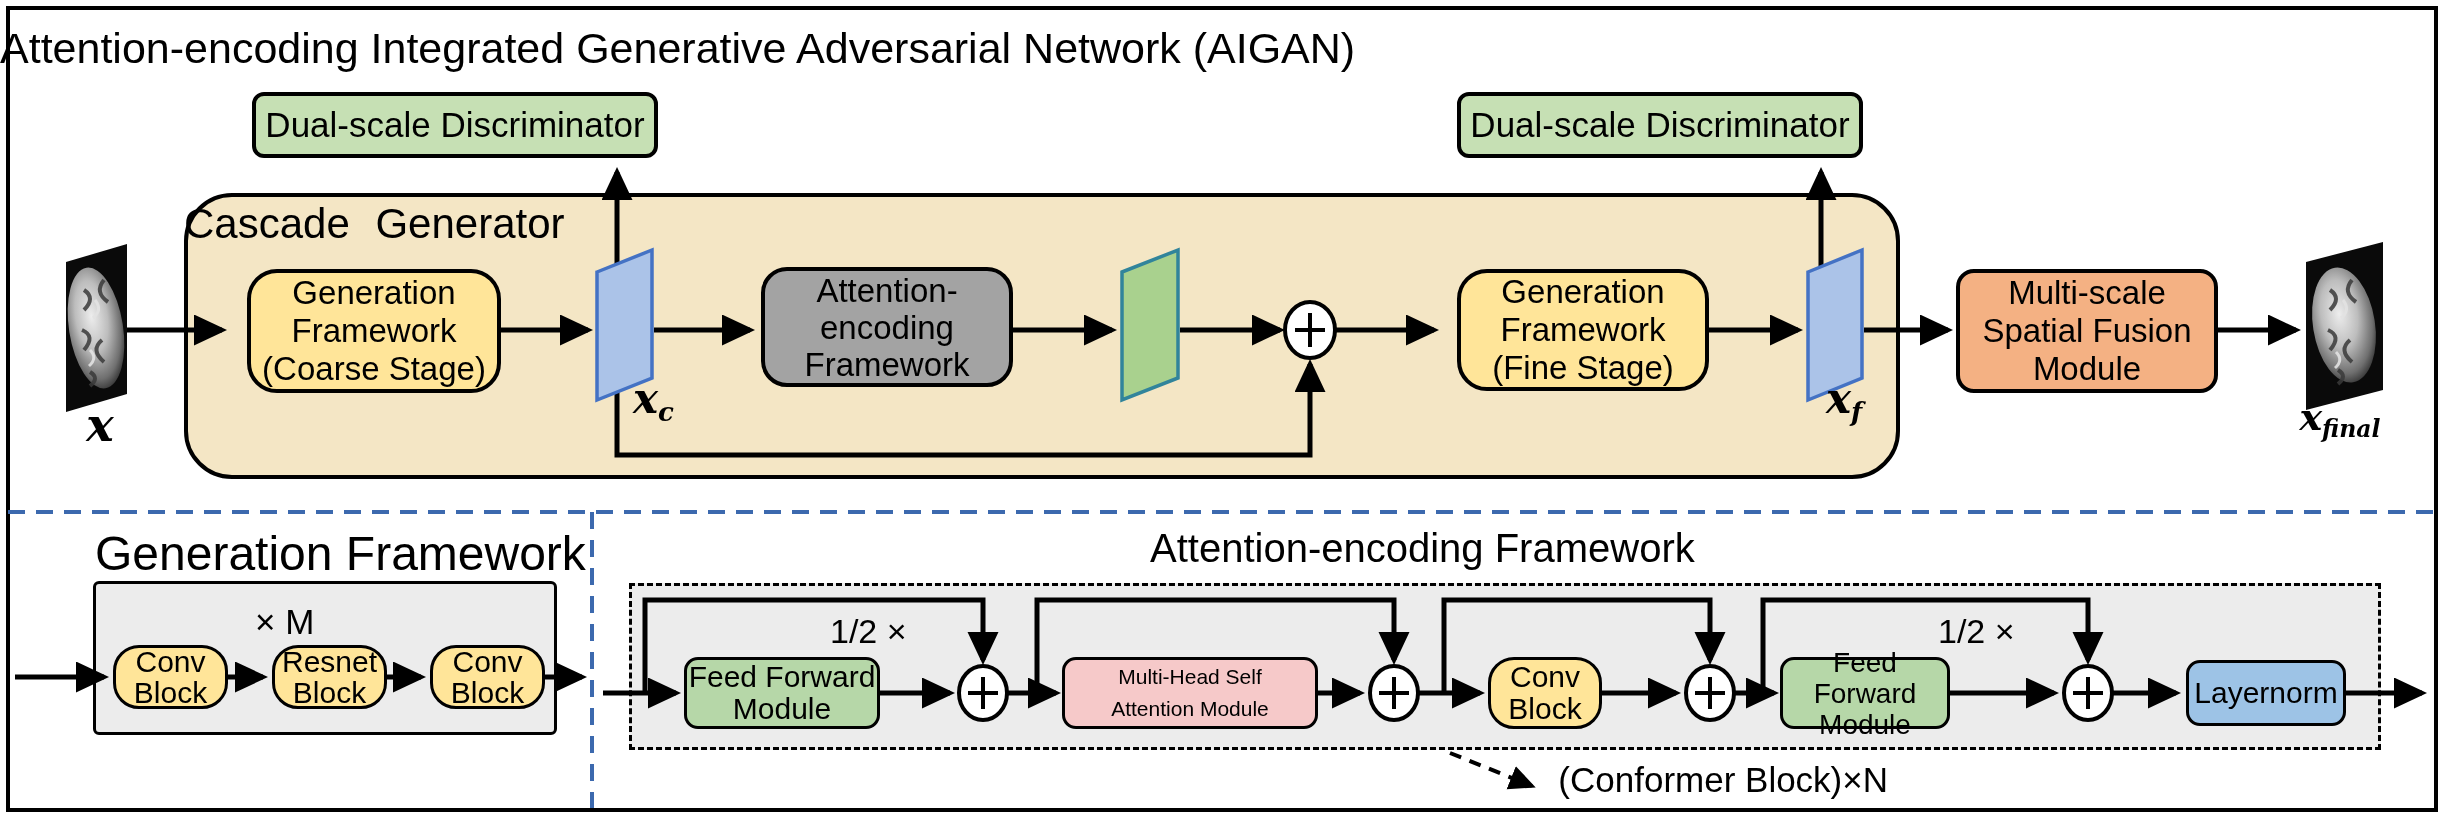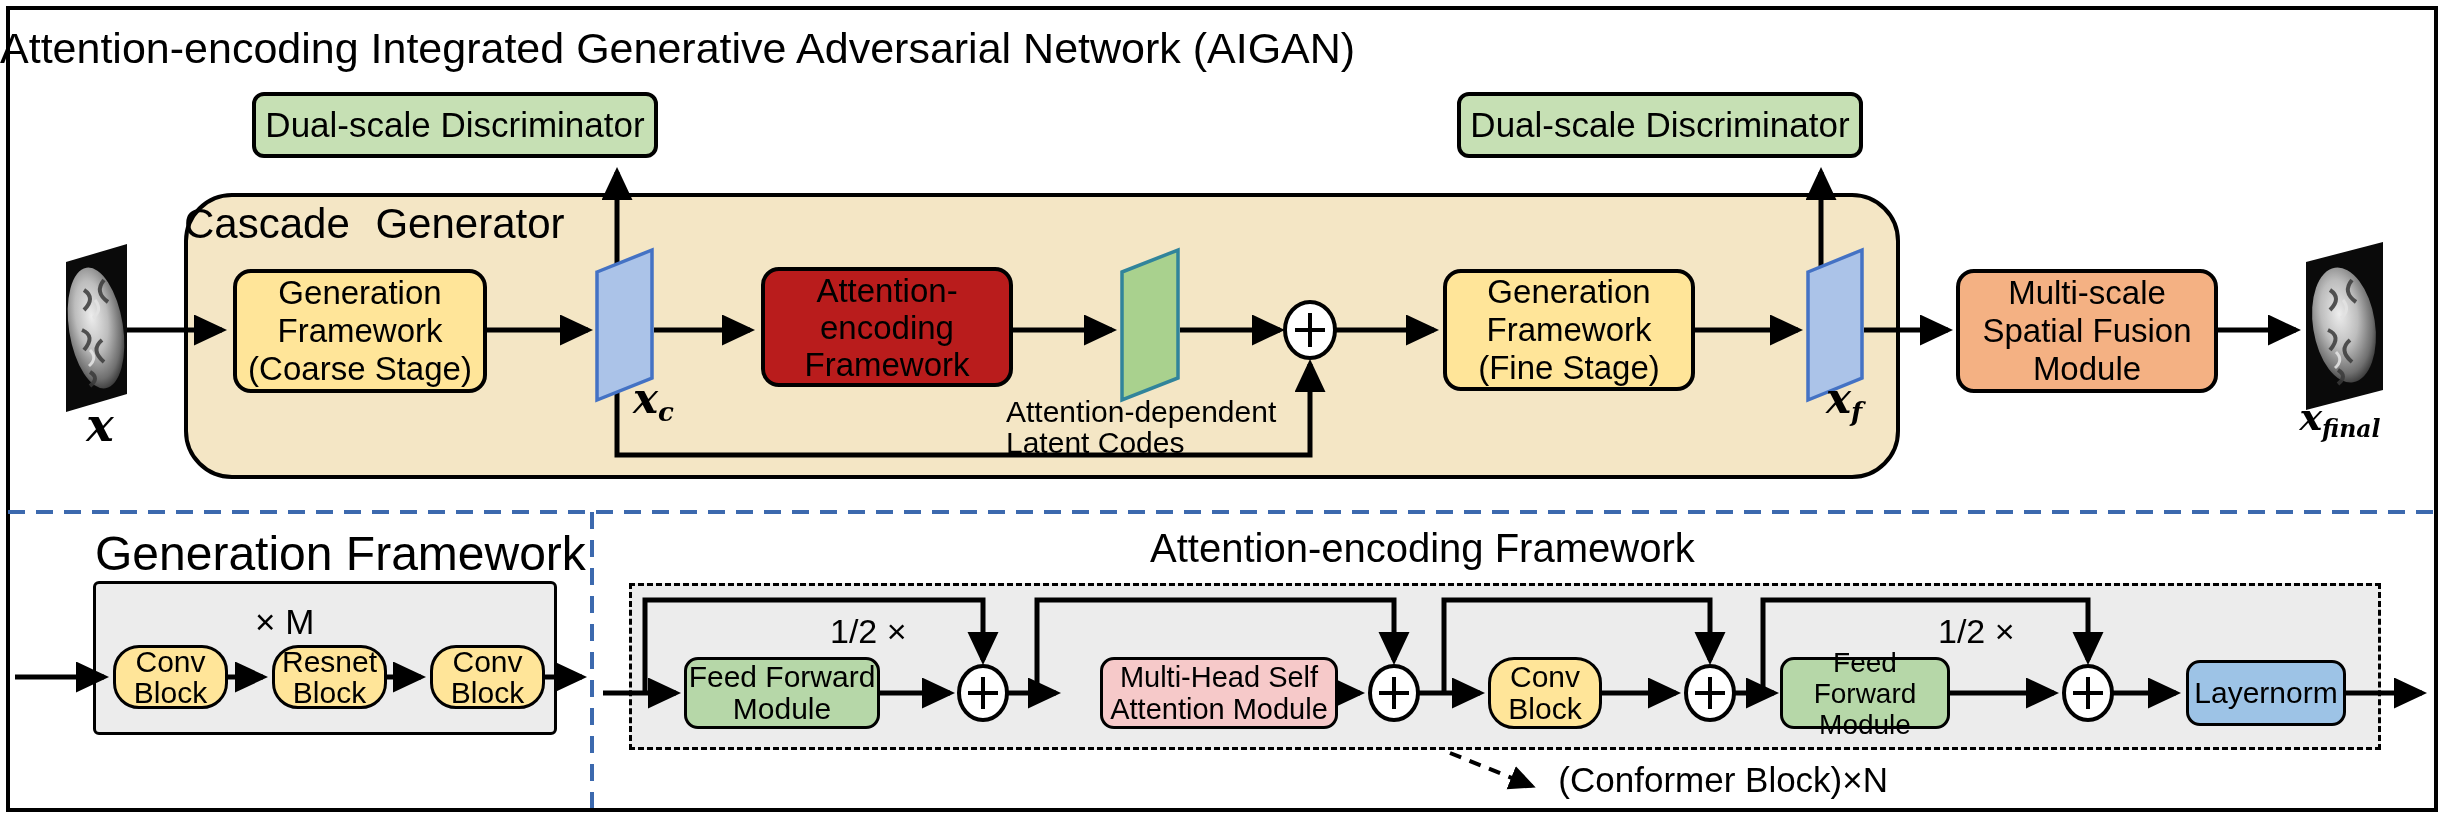--- a/index.html
+++ b/index.html
@@ -7,22 +7,22 @@
           font-family:"Liberation Sans",sans-serif;color:#000;}
   .frame{position:absolute;left:6px;top:6px;right:6px;bottom:6px;border:4px solid #000;box-sizing:border-box;}
   svg.layer{position:absolute;left:0;top:0;z-index:3;}
   .bigbox{position:absolute;box-sizing:border-box;z-index:1;}
   .box{position:absolute;box-sizing:border-box;display:flex;flex-direction:column;justify-content:center;
        align-items:center;text-align:center;border:4px solid #000;z-index:4;}
   .box span{display:block;}
   .lbl{position:absolute;z-index:5;white-space:nowrap;}
   .tan{background:#f4e6c5;border:4px solid #000;border-radius:48px;}
   .green{background:#c6e0b4;border-radius:12px;}
-  .yellow{background:#ffe599;border-radius:18px;}
-  .pink{background:#b91c1c;border-radius:18px;}
+  .yellow{background:#ffe599;border-radius:30px;margin-left:14px;}
+  .pink{background:#a3a3a3;border-radius:26px;}
   .orange{background:#f4b183;border-radius:18px;}
   .modgreen{background:#b6d7a8;border-radius:14px;border-width:3px;}
   .modyellow{background:#ffe599;border-radius:26px;border-width:3px;}
   .modpink{background:#f6c9c9;border-radius:14px;border-width:3px;}
   .modblue{background:#9dc3e6;border-radius:14px;border-width:3px;}
   .panel{background:#ececec;border:3px solid #000;border-radius:6px;z-index:1;position:absolute;box-sizing:border-box;}
   .dashpanel{background:#ececec;border:3px dashed #000;z-index:1;position:absolute;box-sizing:border-box;}
   .math{position:absolute;z-index:5;font-family:"DejaVu Serif",serif;font-style:italic;font-weight:bold;text-align:center;white-space:nowrap;}
   .math sub{font-size:0.62em;font-style:italic;font-weight:bold;vertical-align:-0.30em;}
 </style>
@@ -166,24 +166,20 @@
       <span>Framework</span>
       <span>(Fine Stage)</span>
   </div>
 
   <div class="box orange" style="left:1956px;top:269px;width:262px;height:124px;font-size:33px;line-height:38px;">
     <span>Multi-scale</span>
       <span>Spatial Fusion</span>
       <span>Module</span>
   </div>
 
-  <div class="lbl" style="left:1006px;top:396px;width:300px;font-size:30px;line-height:31px;">
-    <span style="display:block">Attention-dependent</span>
-    <span style="display:block">Latent Codes</span>
-  </div>
 
   <div class="math" style="left:60px;top:398px;width:80px;font-size:46px;">
     <span>x</span>
   </div>
   <div class="math" style="left:633px;top:374px;font-size:42px;">
     <span>x</span><sub>c</sub>
   </div>
   <div class="math" style="left:1826px;top:374px;font-size:42px;">
     <span>x</span><sub>f</sub>
   </div>
@@ -209,21 +205,21 @@
 
   <div class="lbl" style="left:1150px;top:526px;width:800px;font-size:40px;">Attention-encoding Framework</div>
 
   <div class="lbl" style="left:830px;top:612px;width:150px;font-size:34px;">1/2 ×</div>
   <div class="lbl" style="left:1938px;top:612px;width:150px;font-size:34px;">1/2 ×</div>
 
   <div class="box modgreen" style="left:684px;top:657px;width:196px;height:72px;font-size:30px;line-height:32px;">
     <span>Feed Forward</span>
       <span>Module</span>
   </div>
-  <div class="box modpink" style="left:1100px;top:657px;width:238px;height:72px;font-size:29px;line-height:32px;">
+  <div class="box modpink" style="left:1062px;top:657px;width:256px;height:72px;font-size:21px;line-height:32px;">
     <span>Multi-Head Self</span>
       <span>Attention Module</span>
   </div>
   <div class="box modyellow" style="left:1488px;top:657px;width:114px;height:72px;font-size:30px;line-height:32px;">
     <span>Conv</span>
       <span>Block</span>
   </div>
   <div class="box modgreen" style="left:1780px;top:657px;width:170px;height:72px;font-size:28px;line-height:31px;">
     <span>Feed Forward</span>
       <span>Module</span>

